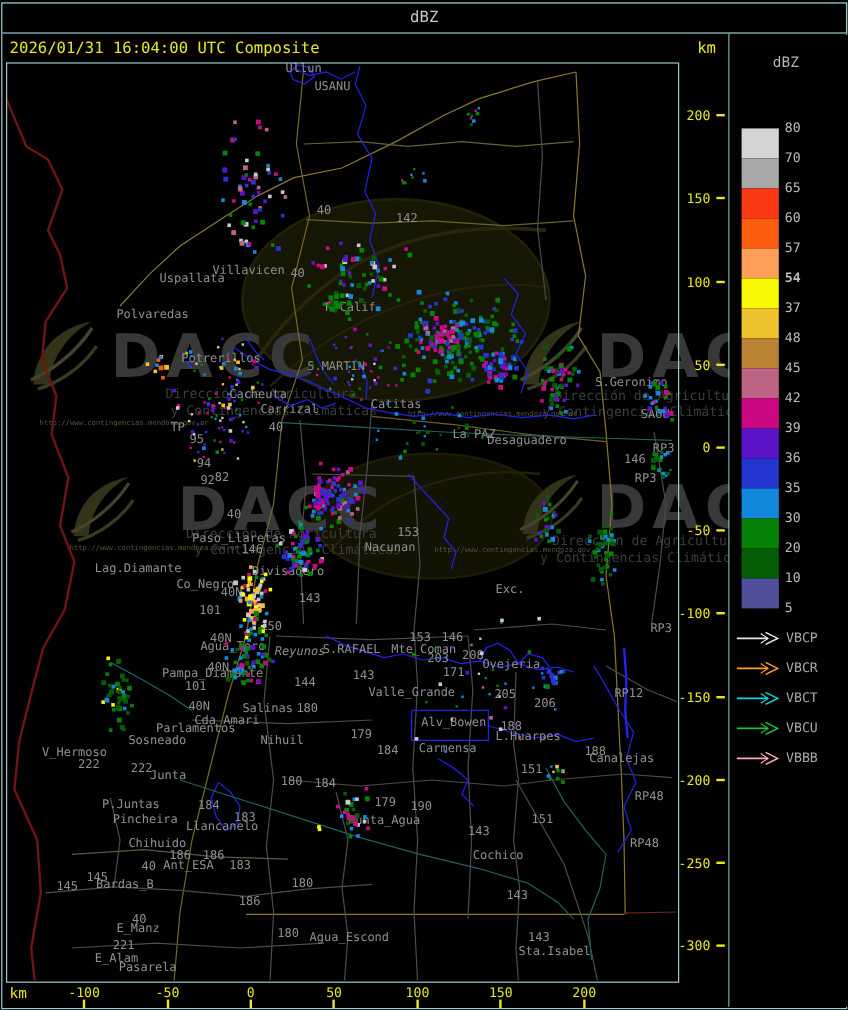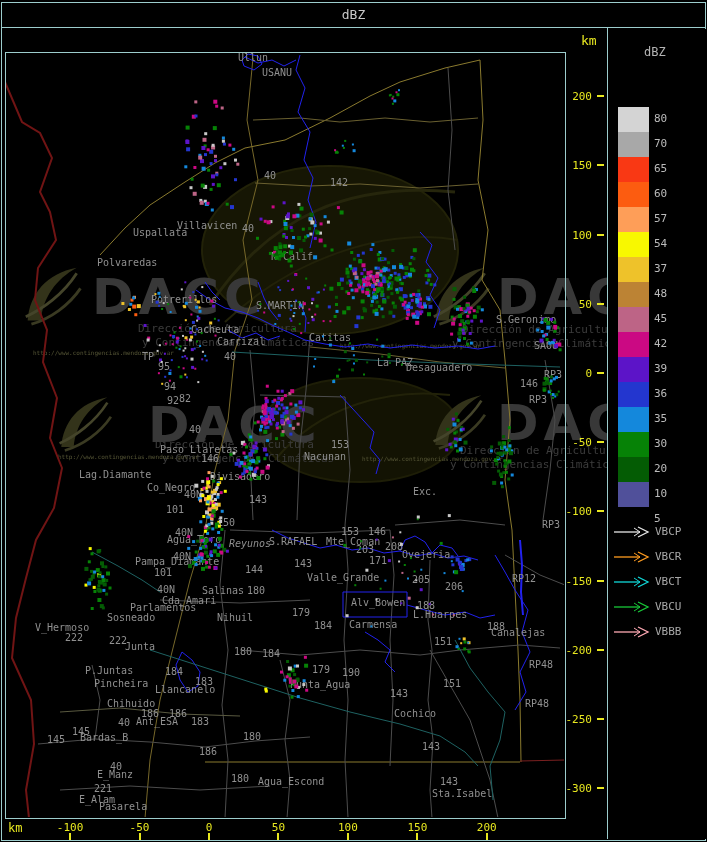--- a/index.html
+++ b/index.html
@@ -11,21 +11,21 @@
             color:#c8c8c8;font-size:13px;background:#000;z-index:40;}
   #outer{left:1px;top:2px;width:703px;height:837px;z-index:30;pointer-events:none;}
   #vdivider{left:607px;top:28px;width:0;height:811px;border-left:1px solid #9ccccc;z-index:40;}
   #mapborder{left:5px;top:52px;width:559px;height:765px;z-index:35;pointer-events:none;}
   #datetime{left:8px;top:33px;color:#e8e820;font-size:13px;z-index:36;white-space:nowrap;}
   #km-top{left:581px;top:33px;color:#e8e820;font-size:13px;z-index:36;}
   #km-bottom{left:8px;top:821px;color:#e8e820;font-size:12px;z-index:36;}
   #legendpanel{left:608px;top:29px;width:99px;height:810px;background:#000;z-index:45;}
   #legendtitle{position:absolute;left:36px;top:16px;color:#b4b4b4;font-size:12px;}
   .scalebox{position:absolute;left:10px;width:31px;}
-  .scalelabel{position:absolute;left:46px;color:#bcbcbc;font-size:11px;margin-top:12px;}
+  .scalelabel{position:absolute;left:46px;color:#bcbcbc;font-size:11px;}
   .vecrow-label{position:absolute;left:47px;color:#a8a8a8;font-size:11px;}
   .maplabel{position:absolute;color:#909090;font-size:10px;white-space:nowrap;z-index:14;}
   .yaxis-label{position:absolute;width:30px;text-align:right;color:#e8e820;font-size:11px;z-index:36;}
   .ytick{position:absolute;width:7px;height:2px;background:#e8e820;z-index:36;}
   .xaxis-label{position:absolute;width:36px;text-align:center;color:#e8e820;font-size:11px;z-index:36;}
   .xtick{position:absolute;width:2px;height:7px;background:#e8e820;z-index:36;}
   .wm-brand{position:absolute;color:#383838;font-size:50px;font-weight:bold;letter-spacing:5px;
             font-family:"DejaVu Sans","Liberation Sans",sans-serif;z-index:2;}
   .wm-line{position:absolute;color:#3c3c3c;font-size:11px;z-index:2;white-space:nowrap;}
   .wm-url{position:absolute;color:#565636;font-size:6px;z-index:2;white-space:nowrap;}
@@ -1521,20 +1521,21 @@
         </g>
       </g>
     </svg>
 
   <div id="titlebar" class="abs teal">
     <span>dBZ</span>
   </div>
   <div id="outer" class="abs teal"></div>
   <div id="vdivider" class="abs"></div>
   <div id="mapborder" class="abs teal"></div>
+  <div id="datetime" class="abs">2026/01/31 16:04:00 UTC Composite</div>
   <div id="km-top" class="abs">km</div>
   <div id="km-bottom" class="abs">km</div>
   <div id="yaxis">
       <div class="yaxis-label" style="left: 562px; top: 90.2px;">200</div>
       <div class="ytick" style="left: 597px; top: 95.2px;"></div>
       <div class="yaxis-label" style="left: 562px; top: 159.4px;">150</div>
       <div class="ytick" style="left: 597px; top: 164.4px;"></div>
       <div class="yaxis-label" style="left: 562px; top: 228.6px;">100</div>
       <div class="ytick" style="left: 597px; top: 233.6px;"></div>
       <div class="yaxis-label" style="left: 562px; top: 297.8px;">50</div>
@@ -1588,21 +1589,21 @@
         <div class="scalebox" style="top: 353px; height: 25px; background: rgb(35, 54, 207);"></div>
         <div class="scalebox" style="top: 378px; height: 25px; background: rgb(20, 136, 220);"></div>
         <div class="scalebox" style="top: 403px; height: 25px; background: rgb(6, 130, 6);"></div>
         <div class="scalebox" style="top: 428px; height: 25px; background: rgb(4, 92, 4);"></div>
         <div class="scalebox" style="top: 453px; height: 25px; background: rgb(80, 80, 154);"></div>
         <div class="scalelabel" style="top: 71px;">80</div>
         <div class="scalelabel" style="top: 96px;">70</div>
         <div class="scalelabel" style="top: 121px;">65</div>
         <div class="scalelabel" style="top: 146px;">60</div>
         <div class="scalelabel" style="top: 171px;">57</div>
-        <div class="scalelabel" style="top: 196px;">54</div>
+        <div class="scalelabel" style="top: 196px; font-weight: bold;">54</div>
         <div class="scalelabel" style="top: 221px;">37</div>
         <div class="scalelabel" style="top: 246px;">48</div>
         <div class="scalelabel" style="top: 271px;">45</div>
         <div class="scalelabel" style="top: 296px;">42</div>
         <div class="scalelabel" style="top: 321px;">39</div>
         <div class="scalelabel" style="top: 346px;">36</div>
         <div class="scalelabel" style="top: 371px;">35</div>
         <div class="scalelabel" style="top: 396px;">30</div>
         <div class="scalelabel" style="top: 421px;">20</div>
         <div class="scalelabel" style="top: 446px;">10</div>

